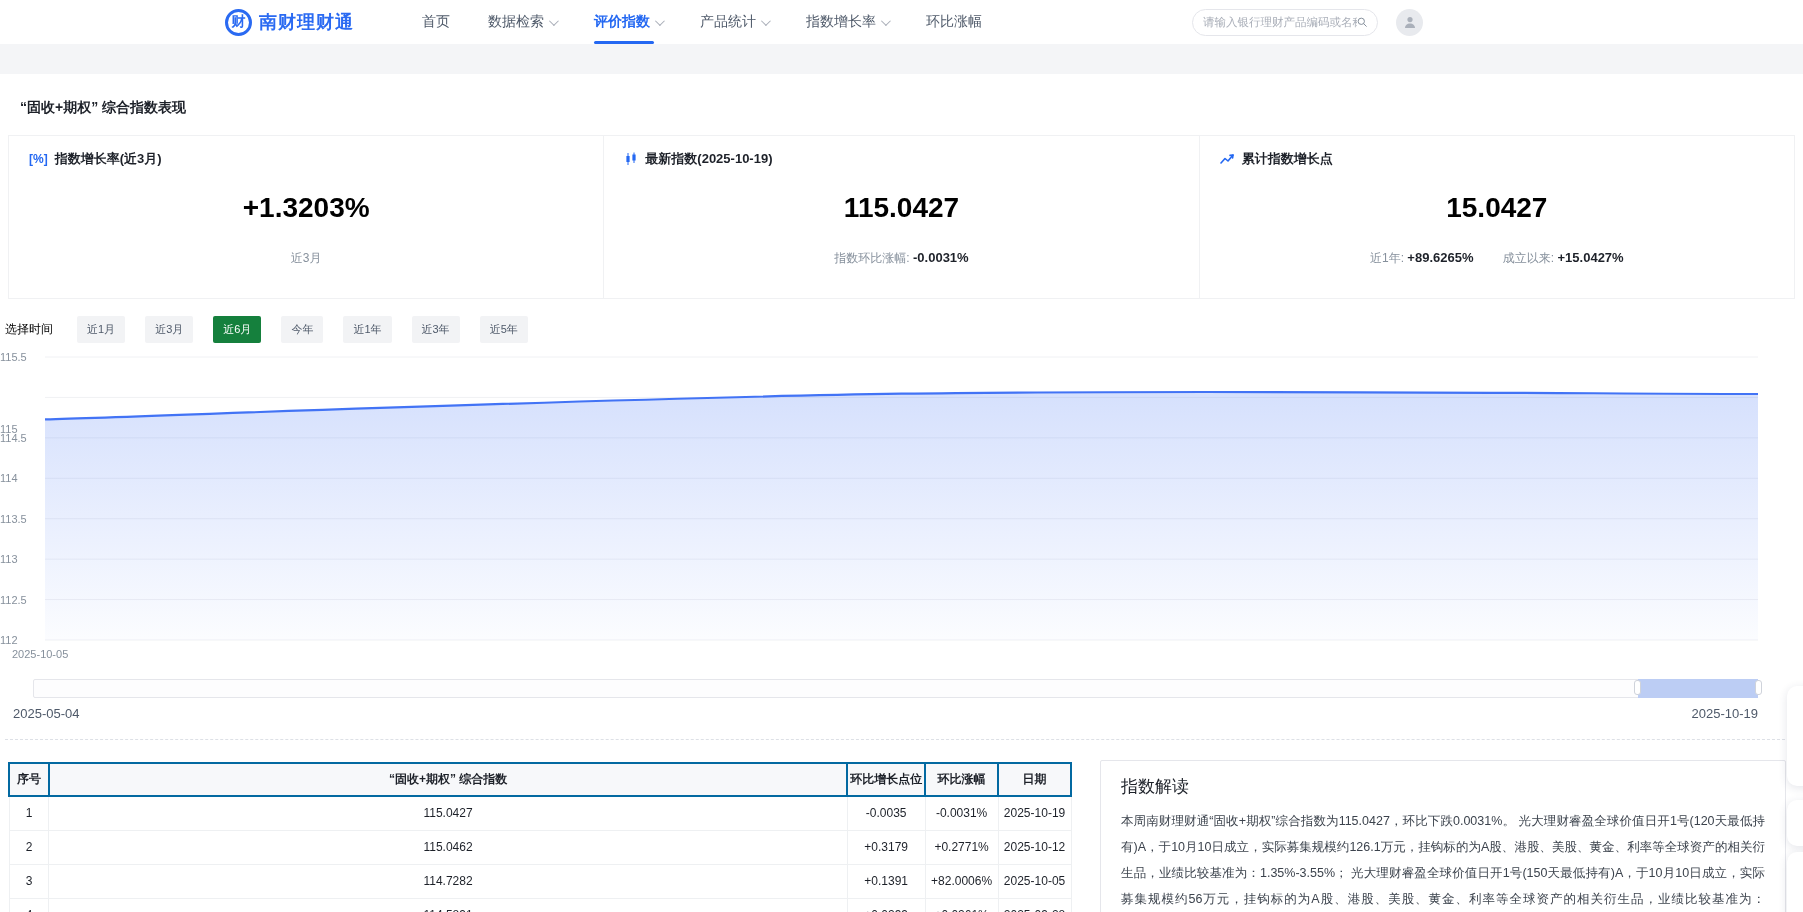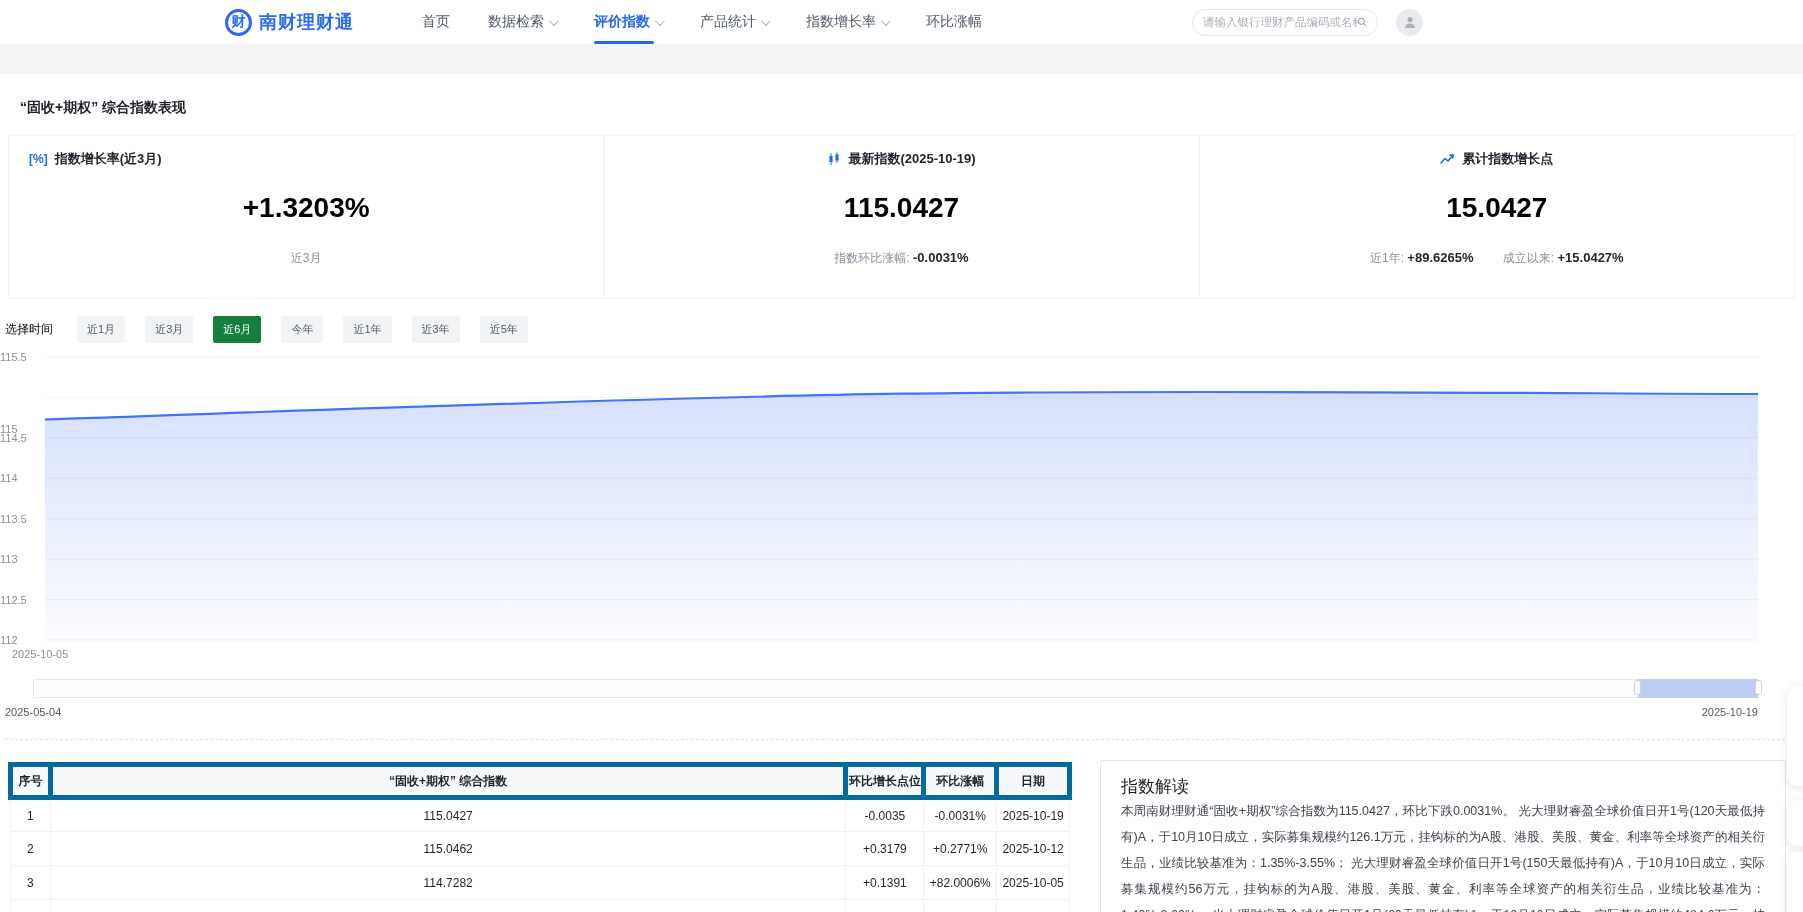--- a/index.html
+++ b/index.html
@@ -34,21 +34,21 @@
 
   .gray-band { position:absolute; left:0; top:44px; width:1803px; height:30px; background:#f4f5f7; }
 
   
   .page-title { position:absolute; left:20px; top:99px; font-size:14px; font-weight:bold; color:#1d2129; }
 
   
   .stats { position:absolute; left:8px; top:135px; width:1787px; height:164px;
     border:1px solid #f0f1f3; display:flex; background:#fff; }
   .stat-card { flex:1; padding:14px 20px 0 20px; display:flex; flex-direction:column; }
-  .stat-card + .stat-card { border-left:1px solid #f0f1f3;align-items:center; }
+  .stat-card + .stat-card { border-left:1px solid #f0f1f3; }
   .stat-head { display:flex; align-items:center; gap:7px; font-size:13px; font-weight:bold; color:#1d2129; }
   .stat-icon { color:#2468f2; font-size:12px; font-weight:bold; display:flex; align-items:center; }
   .stat-value { text-align:center; font-size:28px; font-weight:bold; margin-top:24px; color:#000; }
   .stat-sub { text-align:center; margin-top:26px; font-size:12px; color:#86909c; }
   .stat-sub b { color:#1d2129; font-size:13px; }
   .stat-sub .pair + .pair { margin-left:26px; }
 
   
   .time-row { position:absolute; left:5px; top:316px; display:flex; align-items:center; gap:20px; }
   .time-label { font-size:12px; color:#000000; margin-right:4px; }
@@ -62,37 +62,37 @@
   .xlabel { position:absolute; left:12px; top:648px; font-size:11px; color:#86909c; }
 
   
   .slider { position:absolute; left:33px; top:679px; width:1725px; height:19px;
     background:#fdfdfe; border:1px solid #e5e6eb; border-radius:2px; cursor:pointer; }
   .slider-window { position:absolute; top:-1px; height:19px; left:1604px; width:120px;
     background:#bccdf4; }
   .slider-handle { position:absolute; top:1px; width:7px; height:15px; background:#fff;
     border:1px solid #cfd3db; border-radius:3px; cursor:ew-resize; }
   .slider-handle.left { left:-4px; } .slider-handle.right { right:-4px; }
-  .slider-date { position:absolute; top:706px; font-size:11px; color:#4e5969; }
+  .slider-date { position:absolute; top:706px; font-size:13px; color:#4e5969;margin-left:8px; }
   .slider-date.start { left:5px; } .slider-date.end { right:45px; }
 
   .dashed-div { position:absolute; left:5px; right:8px; top:739px; border-top:1px dashed #dde0e6; }
 
   
   .data-table { position:absolute; left:8px; top:762px; width:1064px; border-collapse:collapse;
     font-size:12px; background:#fff; }
   .data-table th { background:#f7f8fa; font-weight:bold; color:#1d2129; height:33px;
-    border:5px solid #0369a1; text-align:center; }
+    border:2px solid #0369a1; text-align:center; }
   .data-table td { height:34px; border:1px solid #eef0f2; text-align:center; color:#1d2129; }
   .val-up { color:#f04142; } .val-down { color:#00b42a; }
 
   
   .interp { position:absolute; left:1100px; top:760px; width:686px; height:160px;
     border:1px solid #e5e6eb; border-radius:2px; background:#fff; padding:14px 20px; }
-  .interp-title { font-size:17px; color:#1d2129; }
+  .interp-title { font-size:17px; color:#1d2129; margin-bottom:10px; }
   .interp-body { font-size:12.5px; color:#3c434d; line-height:26px; text-align:justify; }
 
   
   .float-widget { position:absolute; width:44px; background:#fff; border-radius:10px;
     box-shadow:0 2px 10px rgba(30,40,80,.12); right:-28px; cursor:pointer; }
   .fw1 { top:686px; height:100px; } .fw2 { top:800px; height:46px; } .fw3 { top:852px; height:70px; }
 </style>
 </head>
 <body>
 

